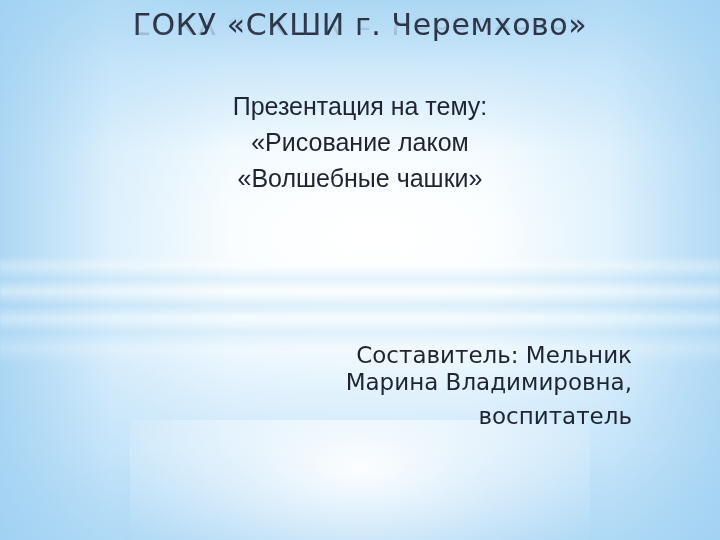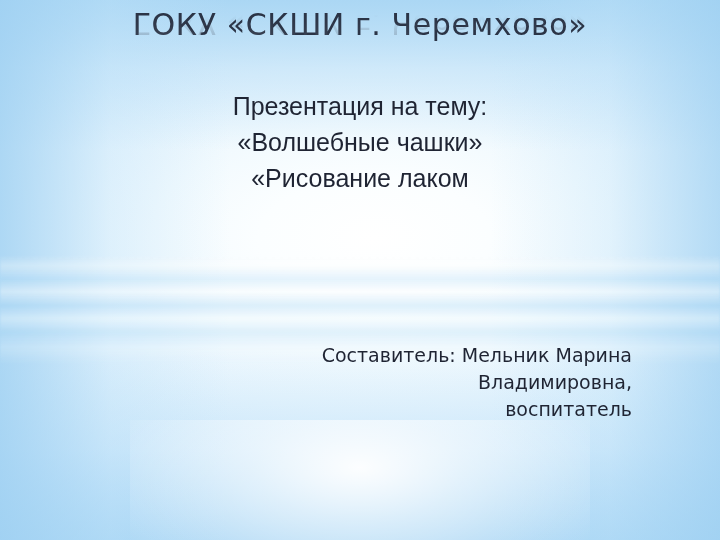--- a/index.html
+++ b/index.html
@@ -146,25 +146,26 @@
   #author-block {
     position: absolute;
     left: 280px;
     top: 342px;
     width: 352px;
     text-align: right;
     z-index: 4;
   }
   .author-line {
     font-family: "DejaVu Sans", sans-serif;
-    font-size: 19px;
+    font-size: 23px;
     line-height: 27px;
     color: #1f2433;
   }
   .author-line.spaced {
+    margin-top: 7px;
   }
 </style>
 </head>
 <body>
 
 <div id="slide">
 
   <div class="bg-base"></div>
   <div class="bg-topfade"></div>
   <div class="bg-botfade"></div>
@@ -175,22 +176,22 @@
 
   <div id="title-block">
     <div class="title-text">ГОКУ «СКШИ г. Черемхово»</div>
     <div class="title-reflection">
       <div class="title-text">ГОКУ «СКШИ г. Черемхово»</div>
     </div>
   </div>
 
   <div id="body-block">
     <div class="body-line">Презентация на тему:</div>
+    <div class="body-line">«Рисование лаком</div>
     <div class="body-line">«Волшебные чашки»</div>
-    <div class="body-line">«Рисование лаком</div>
   </div>
 
   <div id="author-block">
     <div class="author-line">Составитель: Мельник Марина Владимировна,</div>
     <div class="author-line spaced">воспитатель</div>
   </div>
 
 </div>
 
 </body></html>

